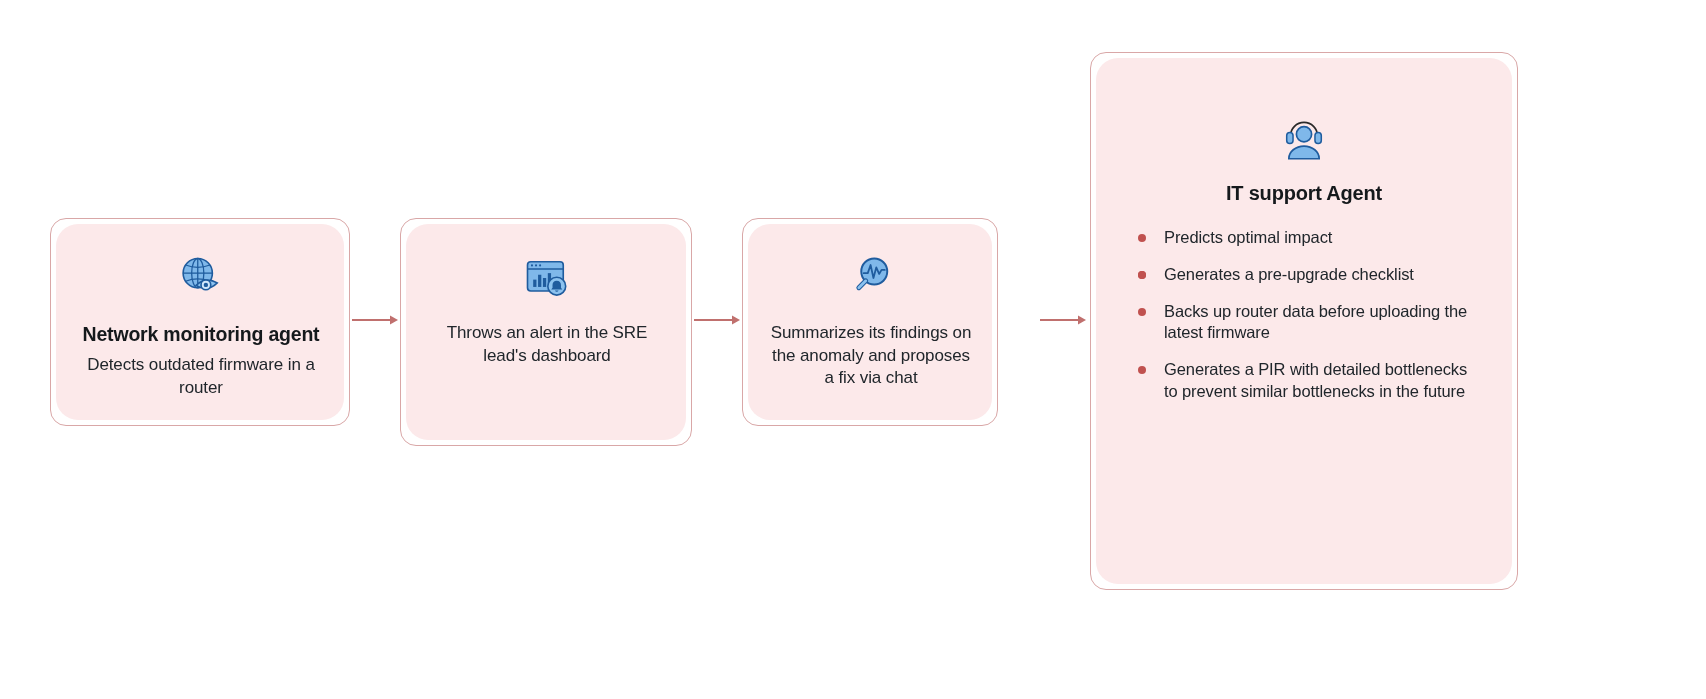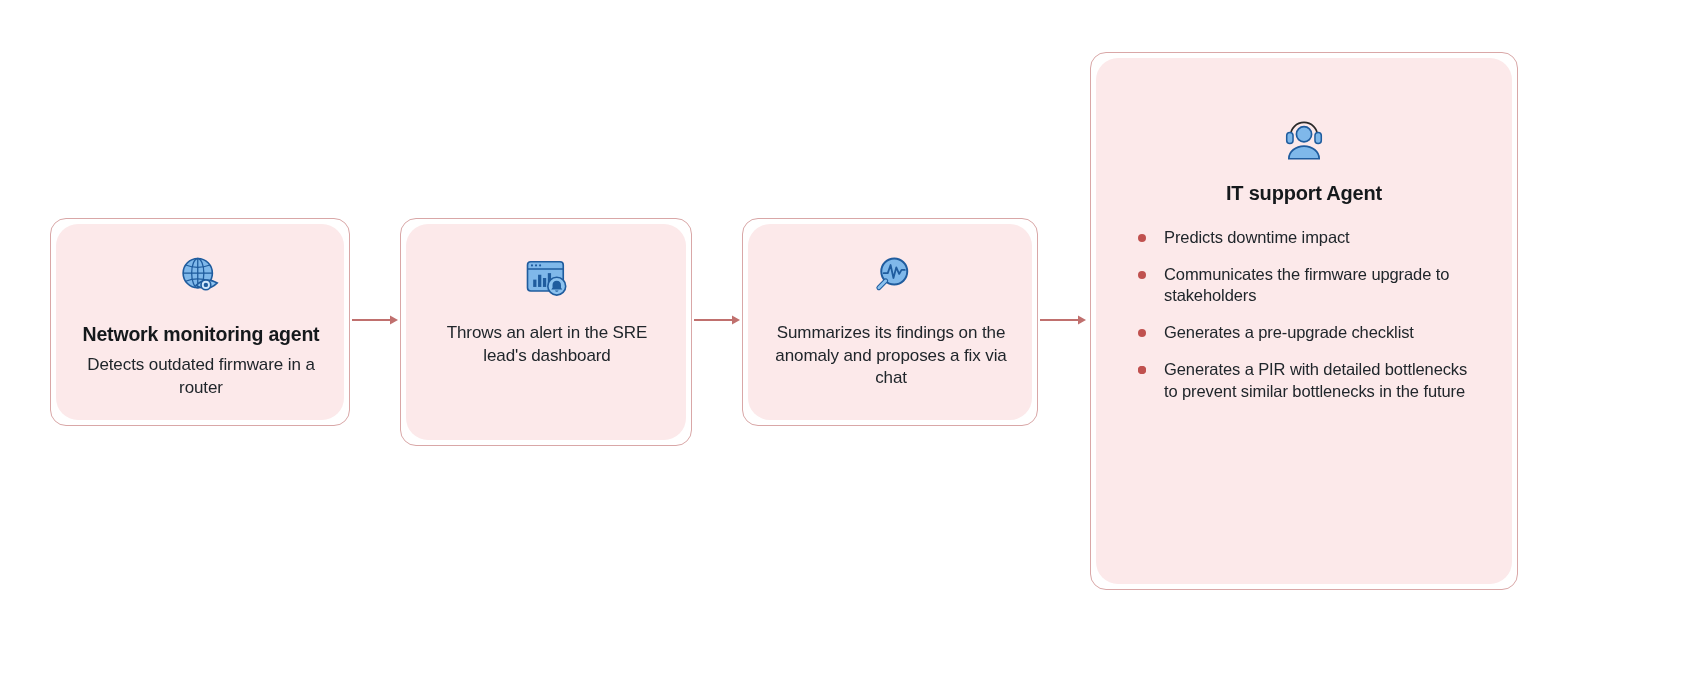--- a/index.html
+++ b/index.html
@@ -177,21 +177,21 @@
 
       <div class="step-text">Throws an alert in the SRE lead's dashboard</div>
     </div>
   </div>
 
   <svg class="arrow" style="left:694px; top:313px; width:48px;" viewBox="0 0 48 14">
     <line x1="0" y1="7" x2="38" y2="7" stroke="#c0706e" stroke-width="1.8"></line>
     <path d="M38 2.5 L46 7 L38 11.5 Z" fill="#c0706e"></path>
   </svg>
 
-  <div class="card step-card" id="step-3" style="left:742px; top:218px; width:296px; height:208px;">
+  <div class="card step-card" id="step-3" style="left:742px; top:218px; width:256px; height:208px;">
     <div class="card-inner">
       <svg class="step-icon" viewBox="0 0 64 64">
         <circle cx="36" cy="24" r="16" fill="#7fb8ea" stroke="#1f5c9e" stroke-width="2.4"></circle>
         <path d="M23 26 L28 26 L31.5 16 L35 32 L38.5 19 L42 27 L45 22 L49 22" fill="none" stroke="#1f5c9e" stroke-width="2.2" stroke-linejoin="round" stroke-linecap="round"></path>
         <line x1="25.5" y1="35.5" x2="17" y2="44" stroke="#1f5c9e" stroke-width="6" stroke-linecap="round"></line>
         <line x1="25.5" y1="35.5" x2="17" y2="44" stroke="#8cc2ef" stroke-width="3.4" stroke-linecap="round"></line>
       </svg>
 
       <div class="step-text">Summarizes its findings on the anomaly and proposes a fix via chat</div>
     </div>
@@ -206,22 +206,22 @@
     <div class="card-inner">
       <svg class="agent-icon" viewBox="0 0 64 64">
         <path d="M16 26 a16 16 0 0 1 32 0" fill="none" stroke="#2a2a2a" stroke-width="2"></path>
         <rect x="11.5" y="22" width="7.5" height="13" rx="3.6" fill="#7fb8ea" stroke="#1f5c9e" stroke-width="1.8"></rect>
         <rect x="45" y="22" width="7.5" height="13" rx="3.6" fill="#7fb8ea" stroke="#1f5c9e" stroke-width="1.8"></rect>
         <circle cx="32" cy="24" r="9" fill="#7fb8ea" stroke="#1f5c9e" stroke-width="2"></circle>
         <path d="M14 53 a18 15 0 0 1 36 0 z" fill="#7fb8ea" stroke="#1f5c9e" stroke-width="2"></path>
       </svg>
       <div class="agent-title">IT support  Agent</div>
       <ul class="agent-list">
-        <li><span class="dot"></span><span>Predicts downtime impact</span></li>
-        <li><span class="dot"></span><span>Communicates the firmware upgrade to stakeholders</span></li>
+        <li><span class="dot"></span><span>Predicts optimal impact</span></li>
+        <li><span class="dot"></span></li>
         <li><span class="dot"></span><span>Generates a pre-upgrade checklist</span></li>
-        <li><span class="dot"></span></li>
+        <li><span class="dot"></span><span>Backs up router data before uploading the latest firmware</span></li>
         <li><span class="dot"></span><span>Generates a PIR with detailed bottlenecks to prevent similar bottlenecks in the future</span></li>
       </ul>
     </div>
   </div>
 
 </div>
 
 </body></html>

